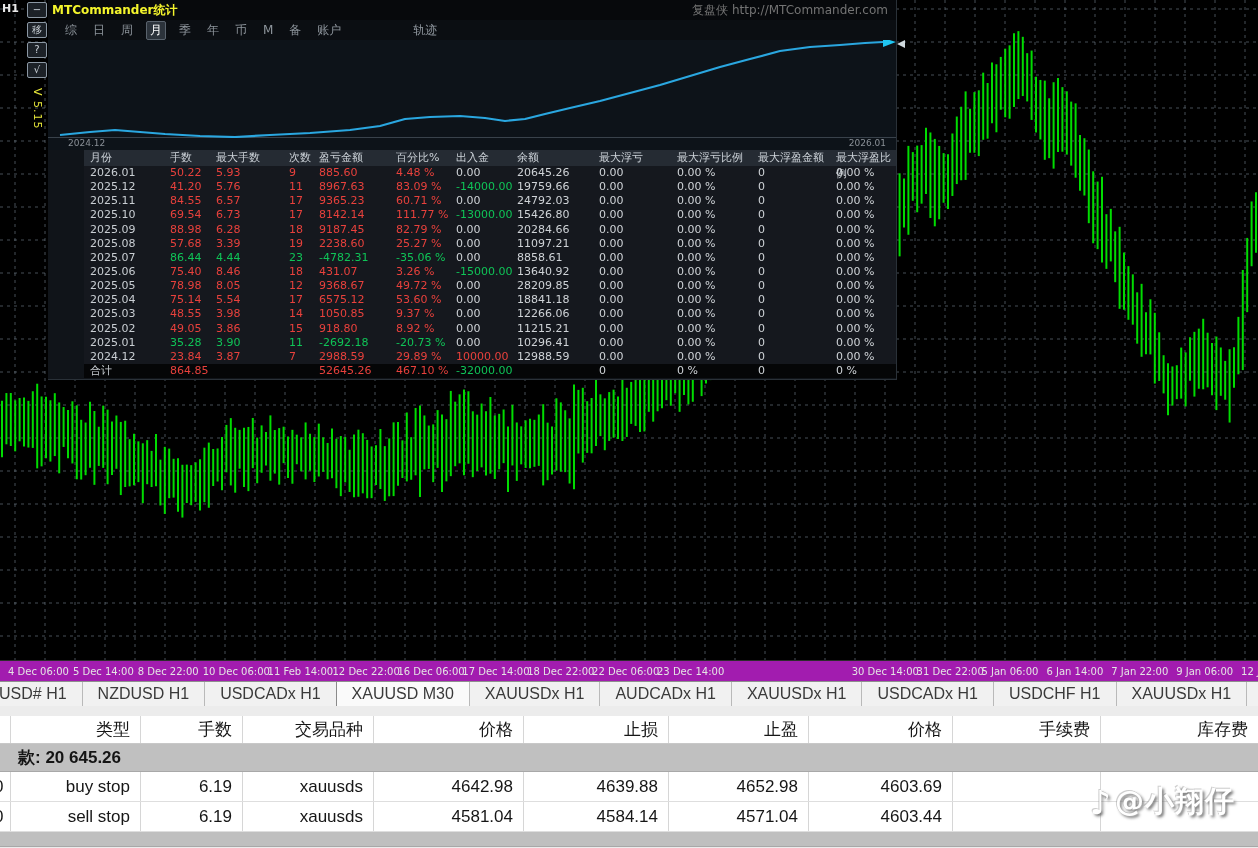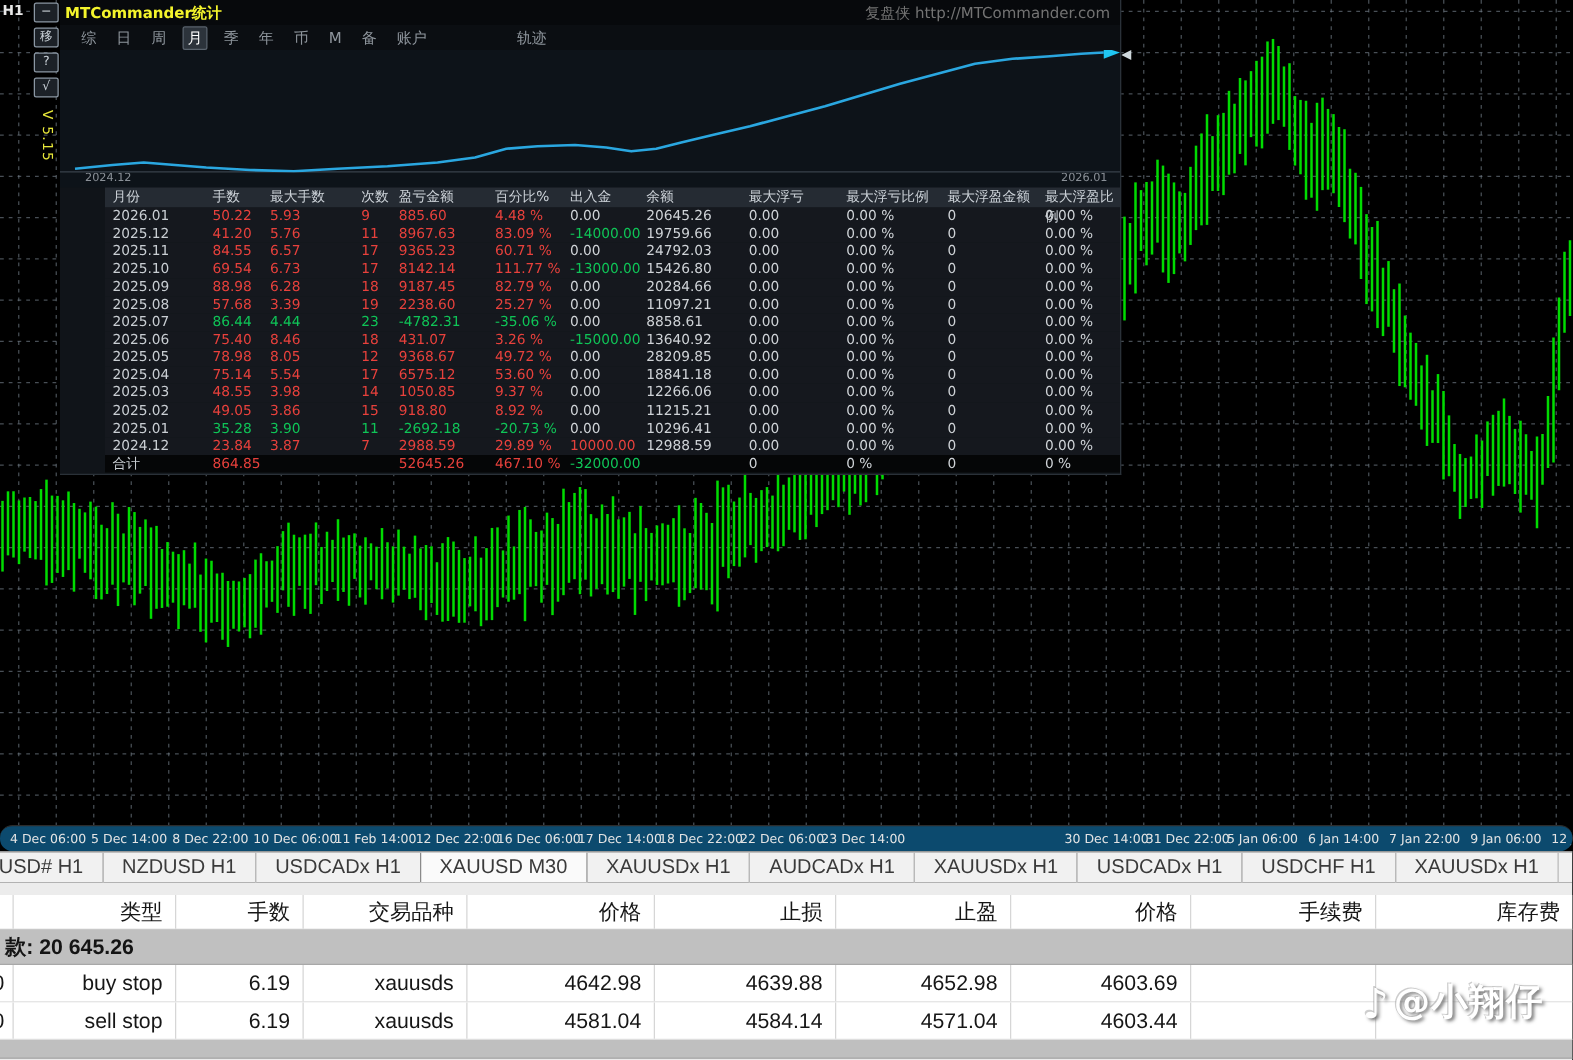--- a/index.html
+++ b/index.html
@@ -33,22 +33,22 @@
   #equity-axis { height:12px; display:flex; justify-content:space-between; padding:0 10px 0 20px;
                  color:#8a9097; font-size:9px; background:#0d1319; }
   #stats-table { font-size:11px;padding-left:36px; }
   .srow { display:grid; grid-template-columns:80px 46px 73px 30px 77px 60px 61px 82px 78px 81px 78px 1fr;
           height:14.15px; line-height:14.15px; padding-left:6px; background:#15181e; }
   .srow.head { background:#252b33; color:#ccd2d8; height:16px; line-height:16px; }
   .srow.total { background:#050607; }
   .c-m { color:#c9ced3; } .c-r { color:#e8413c; } .c-g { color:#0fc457; } .c-n { color:#cfd3d7; }
 
   
-  #time-axis { position:absolute; left:0; top:660px; width:1258px; height:21px; background:#0c4a6e;
-               border-top:1px solid #2c2c2c; overflow:hidden;border-radius:10px; }
+  #time-axis { position:absolute; left:0; top:660px; width:1258px; height:21px; background:#a21caf;
+               border-top:1px solid #2c2c2c; overflow:hidden; }
   .t-label { position:absolute; top:5px; color:#e4e4e4; font-size:10px; white-space:nowrap; }
 
   
   #tab-bar { position:absolute; left:0; top:681px; width:1258px; height:25px; background:#f1f1f1;
              border-top:1px solid #8e8e8e; display:flex; overflow:hidden; }
   .chart-tab { flex:none; padding:0 15px; margin-left:-1px; font-family:"Liberation Sans",sans-serif;
                font-size:16px; color:#3a3a3a; line-height:24px; border-left:1px solid #b9b9b9;
                border-right:1px solid #b9b9b9; white-space:nowrap; cursor:pointer; }
   .chart-tab.first { margin-left:-16px; border-left:none; }
   .chart-tab.active { background:#fafafa; border-left:1px solid #8a8a8a; border-right:1px solid #8a8a8a; }
@@ -58,21 +58,21 @@
             font-family:"Liberation Sans",sans-serif; color:#161616; }
   .orow { display:grid; grid-template-columns:10px 130px 102px 131px 150px 145px 140px 144px 148px 1fr; }
   .orow.ohead { height:28px; background:#fff; border-bottom:1px solid #c8c8c8;margin-top:10px; }
   .orow.odata { height:30px; background:#fff; border-bottom:1px solid #dedede; }
   .ocell { font-size:17px; line-height:28px; text-align:right; padding-right:10px;
            border-left:1px solid #d6d6d6; overflow:hidden; }
   .orow.odata .ocell { line-height:30px; }
   .ocell.sliver { border-left:none; padding:0; text-align:left; }
   .ocell.sliver span { display:inline-block; margin-left:-6px; }
   #balance-band { height:28px; background:#c0c0c0; border-bottom:1px solid #a8a8a8;
-                  font-size:17px; font-weight:bold; line-height:27px; padding-left:4px; color:#141414; }
+                  font-size:17px; font-weight:bold; line-height:27px; padding-left:18px; color:#141414; }
   #orders-footer { height:15px; background:#bfbfbf; border-bottom:1px solid #a8a8a8; }
 
   
   #watermark { position:absolute; left:1090px; top:782px; display:flex; align-items:center;
                color:#fff; text-shadow:2px 2px 3px rgba(110,110,110,.95), -1px -1px 0 rgba(160,160,160,.5); }
   #watermark .logo { font-size:33px; font-weight:bold; margin-right:4px; }
   #watermark .handle { font-size:29px; font-weight:bold; letter-spacing:1px; }
 </style>
 </head>
 <body>

